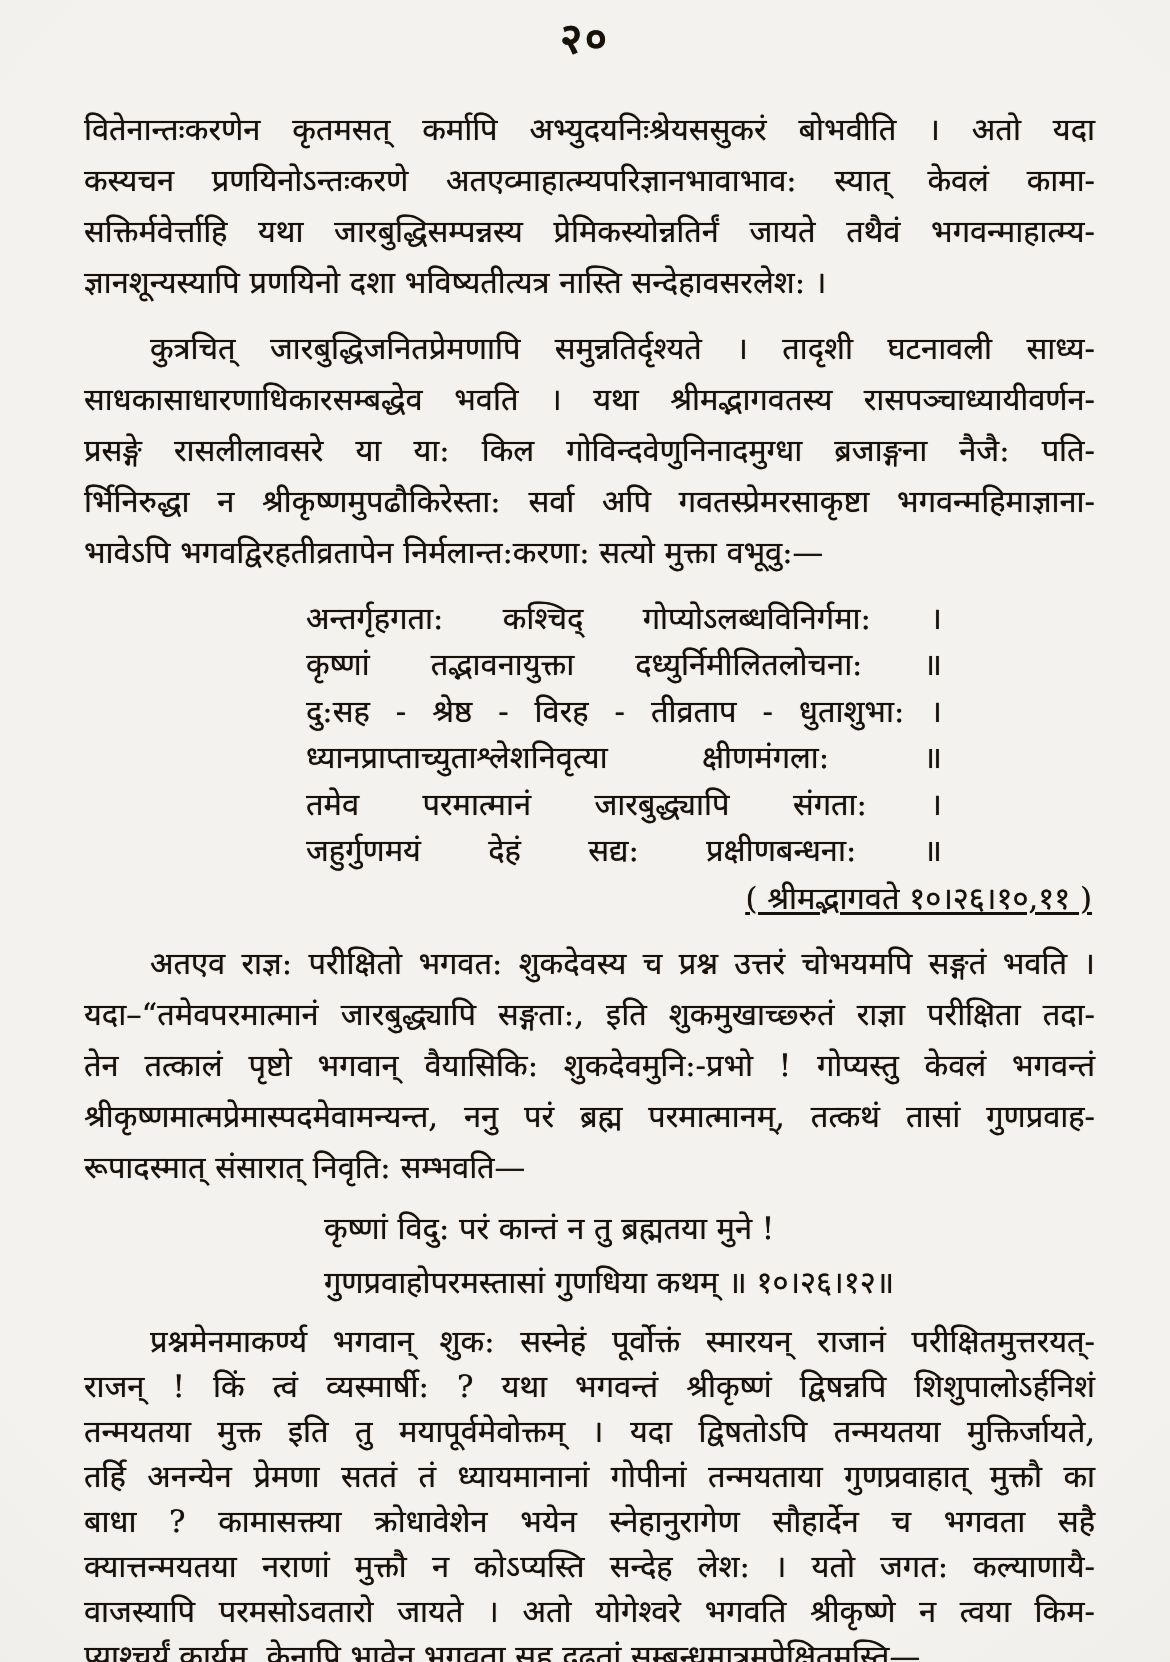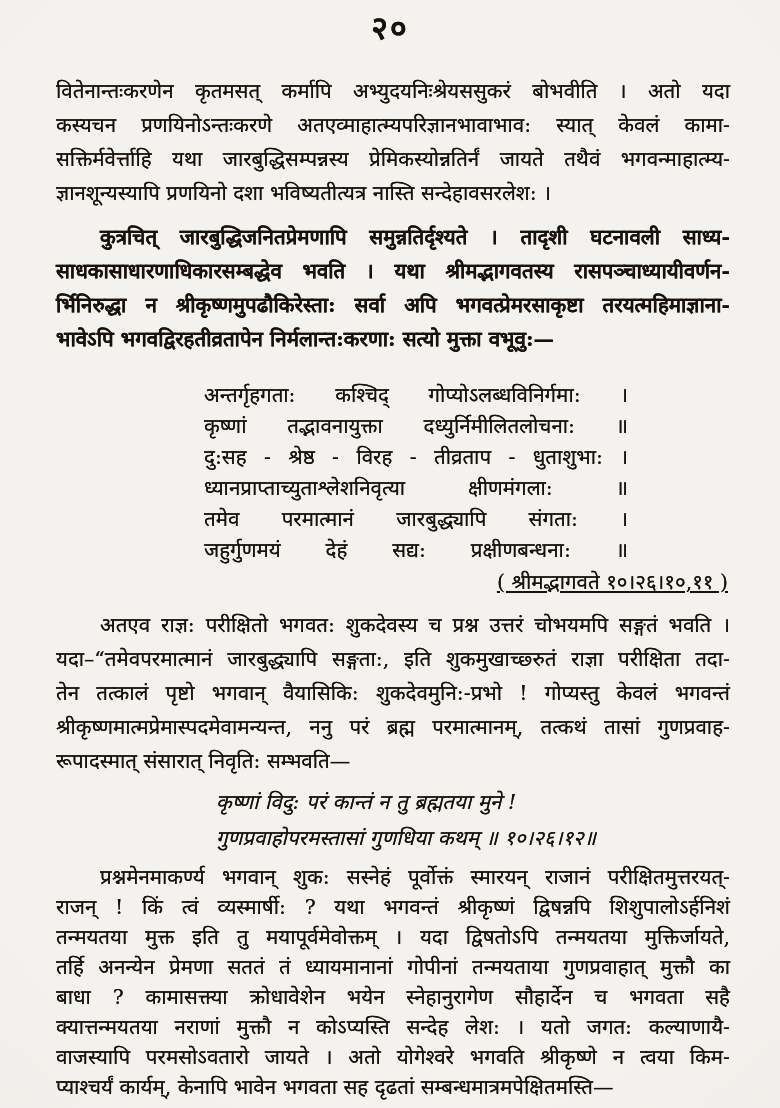--- a/index.html
+++ b/index.html
@@ -11,52 +11,52 @@
     height: 1108px;
     overflow: hidden;
     background: radial-gradient(120% 100% at 50% 45%, #f3f2ee 55%, #e8e7e2 100%);
     font-family: "DejaVu Serif", "Liberation Serif", serif;
     color: #181109;
     text-shadow: 0 0 0.5px rgba(24,17,9,0.85);
   }
   .page-number {
     padding-top: 5px;
     text-align: center;
-    font-size: 32px;
+    font-size: 28px;
     font-weight: bold;
     letter-spacing: 2px;
   }
   .content {
     margin: 26px 50px 0 56px;
     font-size: 20.5px;
   }
   .para .line { line-height: 34px; }
   .fill {
     text-align: justify;
     text-align-last: justify;
   }
   .indent { text-indent: 44px; }
-  .para2 { margin-top: 10px; font-weight: bold; }
+  .para2 { margin-top: 10px; }
   .para3 { margin-top: 10px; }
   .para4 { margin-top: 6px; }
   .para4 .line { line-height: 30px; }
   .verse {
-    margin: 24px 0 0 148px;
+    margin: 12px 0 0 148px;
     width: 424px;
   }
   .verse .line {
     line-height: 31px;
     text-align: justify;
     text-align-last: justify;
   }
   .verse2 {
     margin: 6px 0 0 160px;
     width: 440px;
   }
-  .verse2 .line { line-height: 36px; font-style: italic; }
+  .verse2 .line { line-height: 36px; }
   .citation {
     line-height: 32px;
     text-align: right;
     padding-right: 2px;
     text-decoration: underline;
   }
 </style>
 </head>
 <body>
 
@@ -67,21 +67,22 @@
   <div class="para para1">
     <div class="line fill">वितेनान्तःकरणेन कृतमसत् कर्मापि अभ्युदयनिःश्रेयससुकरं बोभवीति । अतो यदा</div>
     <div class="line fill">कस्यचन प्रणयिनोऽन्तःकरणे अतएव्माहात्म्यपरिज्ञानभावाभाव: स्यात् केवलं कामा-</div>
     <div class="line fill">सक्तिर्मवेर्त्ताहि यथा जारबुद्धिसम्पन्नस्य प्रेमिकस्योन्नतिर्नं जायते तथैवं भगवन्माहात्म्य-</div>
     <div class="line">ज्ञानशून्यस्यापि प्रणयिनो दशा भविष्यतीत्यत्र नास्ति सन्देहावसरलेश: ।</div>
   </div>
 
   <div class="para para2">
     <div class="line fill indent">कुत्रचित् जारबुद्धिजनितप्रेमणापि समुन्नतिर्दृश्यते । तादृशी घटनावली साध्य-</div>
     <div class="line fill">साधकासाधारणाधिकारसम्बद्धेव भवति । यथा श्रीमद्भागवतस्य रासपञ्चाध्यायीवर्णन-</div>
-    <div class="line fill">र्भिनिरुद्धा न श्रीकृष्णमुपढौकिरेस्ता: सर्वा अपि भगवत्प्रेमरसाकृष्टा तरयत्महिमाज्ञाना-</div>
+    <div class="line fill">प्रसङ्गे रासलीलावसरे या या: किल गोविन्दवेणुनिनादमुग्धा ब्रजाङ्गना नैजै: पति-</div>
+    <div class="line fill">र्भिनिरुद्धा न श्रीकृष्णमुपढौकिरेस्ता: सर्वा अपि गवतस्प्रेमरसाकृष्टा भगवन्महिमाज्ञाना-</div>
     <div class="line">भावेऽपि भगवद्विरहतीव्रतापेन निर्मलान्त:करणा: सत्यो मुक्ता वभूवु:—</div>
   </div>
 
   <div class="verse">
     <div class="line">अन्तर्गृहगता: कश्चिद् गोप्योऽलब्धविनिर्गमा: ।</div>
     <div class="line">कृष्णां तद्भावनायुक्ता दध्युर्निमीलितलोचना: ॥</div>
     <div class="line">दु:सह - श्रेष्ठ - विरह - तीव्रताप - धुताशुभा: ।</div>
     <div class="line">ध्यानप्राप्ताच्युताश्लेशनिवृत्या क्षीणमंगला: ॥</div>
     <div class="line">तमेव परमात्मानं जारबुद्ध्यापि संगता: ।</div>
     <div class="line">जहुर्गुणमयं देहं सद्य: प्रक्षीणबन्धना: ॥</div>

